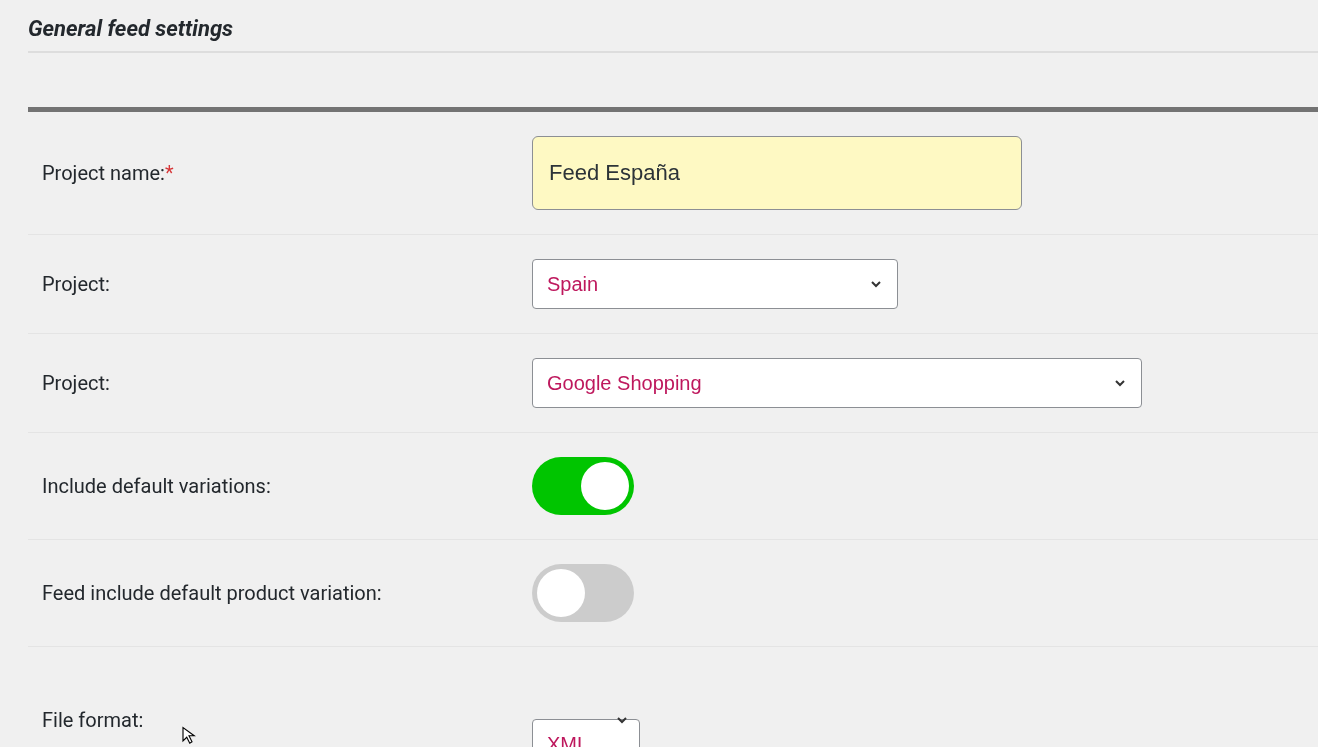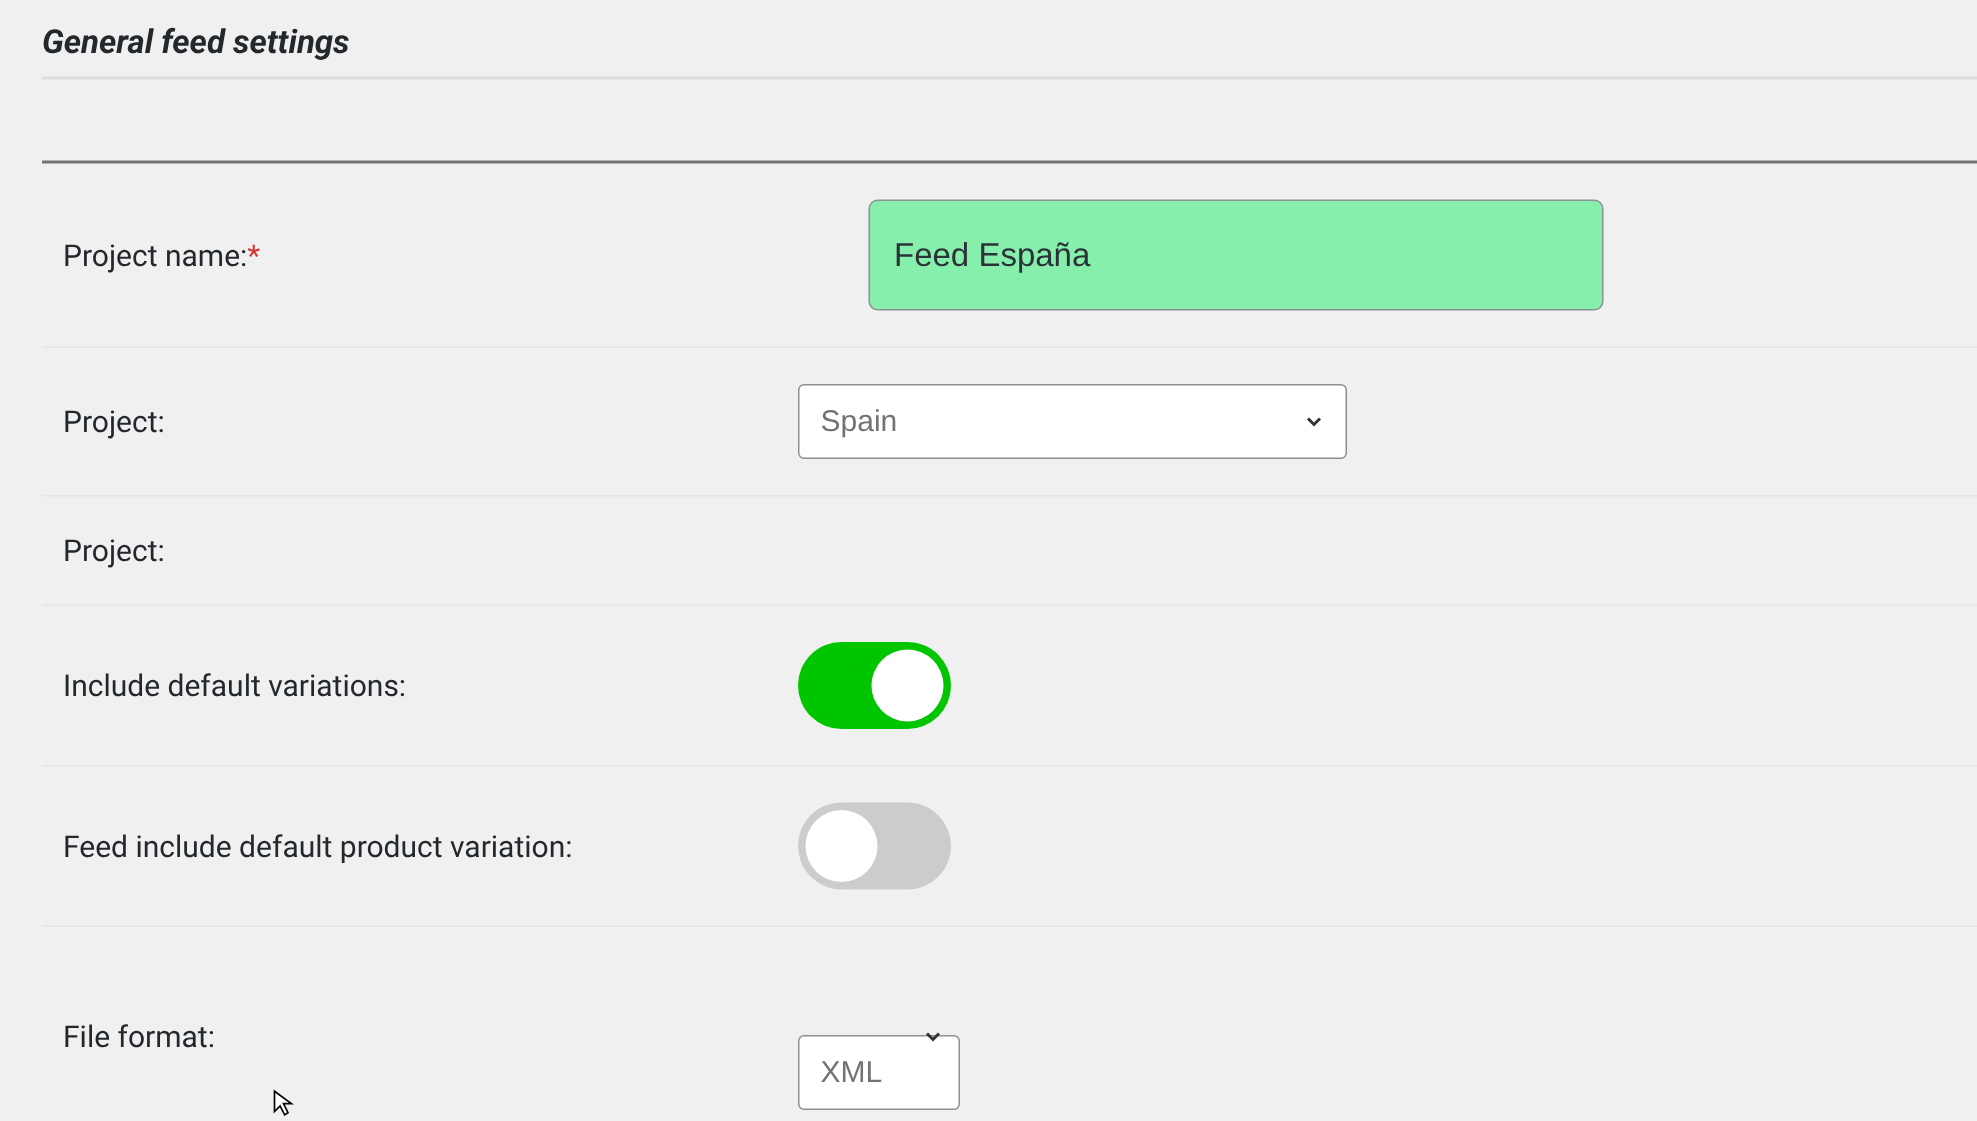--- a/index.html
+++ b/index.html
@@ -24,60 +24,59 @@
   .form-table {
     width: 100%;
   }
   .form-row {
     display: flex;
     align-items: center;
     border-bottom: 1px solid #e4e4e4;
     padding: 24px 0 24px 14px;
   }
   .form-row:first-child {
-    border-top: 2px solid #737373;
-    gap: 47px;
+    border-top: 5px solid #737373;
   }
   .form-label {
     width: 490px;
     font-size: 20px;
     color: #23282d;
     flex-shrink: 0;
   }
   .required {
     color: #d63638;
   }
   .form-control {
     flex: 1;
   }
   input[type="text"].txt {
     width: 490px;
     height: 74px;
     font-size: 22px;
     padding: 0 16px;
     border: 1px solid #8c8f94;
     border-radius: 6px;
-    background: #86efac;
+    background: #fef9c3;
     color: #2c3338;
   }
   .select-wrap {
     position: relative;
     display: inline-block;
   }
   .select-wrap select {
     -webkit-appearance: none;
     -moz-appearance: none;
     appearance: none;
     height: 50px;
     font-size: 20px;
     padding: 0 50px 0 14px;
     border: 1px solid #8c8f94;
     border-radius: 4px;
     background: #fff;
-    color: #737373;
+    color: #be185d;
     cursor: pointer;
   }
   .select-wrap .chev {
     position: absolute;
     right: 14px;
     top: 50%;
     transform: translateY(-50%);
     pointer-events: none;
     width: 16px;
     height: 16px;
@@ -140,20 +139,32 @@
           <svg viewBox="0 0 24 24" fill="none" stroke="#333" stroke-width="3">
               <polyline points="6 9 12 15 18 9"></polyline>
             </svg>
         </span>
       </div>
     </div>
   </div>
 
   <div class="form-row">
     <div class="form-label">Project:</div>
+    <div class="form-control">
+      <div class="select-wrap w-channel">
+        <select>
+          <option>Google Shopping</option>
+        </select>
+        <span class="chev">
+          <svg viewBox="0 0 24 24" fill="none" stroke="#333" stroke-width="3">
+              <polyline points="6 9 12 15 18 9"></polyline>
+            </svg>
+        </span>
+      </div>
+    </div>
   </div>
 
   <div class="form-row">
     <div class="form-label">Include default variations:</div>
     <div class="form-control">
       <div class="toggle on">
         <div class="knob"></div>
       </div>
     </div>
   </div>

